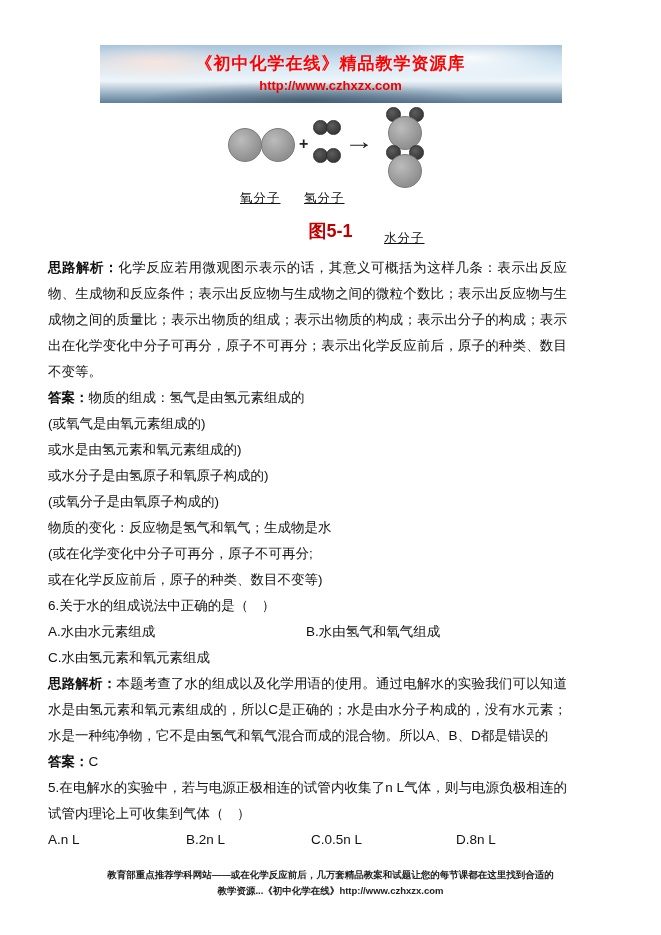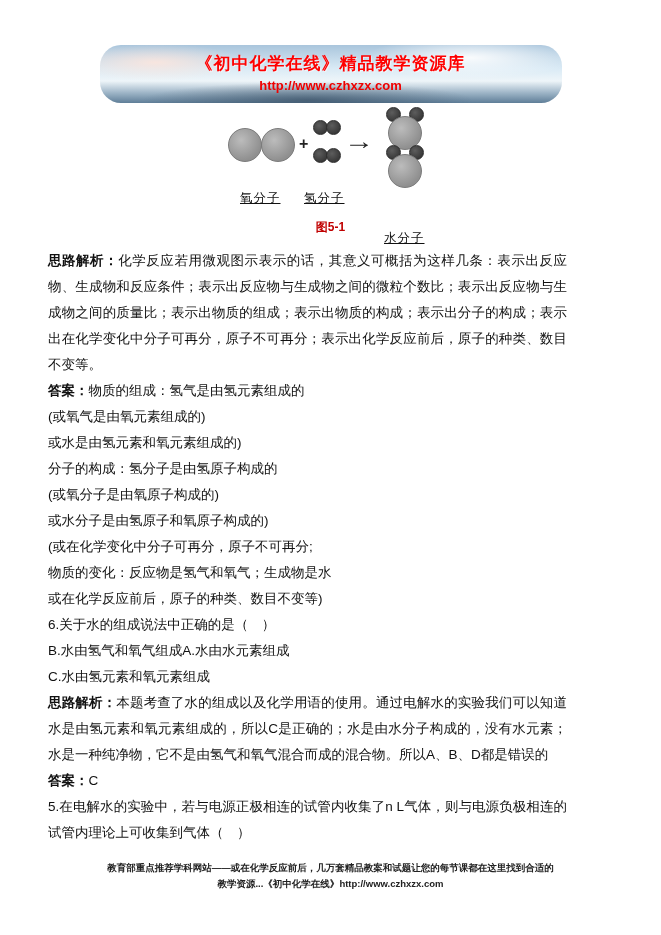--- a/index.html
+++ b/index.html
@@ -17,21 +17,20 @@
     position: relative;
     width: 462px; height: 58px;
     margin: 45px auto 0;
     text-align: center;
     overflow: hidden;
     background:
       radial-gradient(ellipse 130px 26px at 12% 30%, rgba(255,230,220,.85), transparent 70%),
       radial-gradient(ellipse 150px 30px at 80% 22%, rgba(255,255,255,.9), transparent 70%),
       radial-gradient(ellipse 220px 24px at 45% 95%, rgba(40,60,80,.55), transparent 75%),
       linear-gradient(180deg, #a9c5dc 0%, #d9eaf5 40%, #eef5f9 62%, #9fb6c8 82%, #5f7e98 100%);
-    border-radius: 21px;
   }
   .banner-title {
     margin-top: 7px;
     font-size: 17px; font-weight: bold; letter-spacing: 1px;
     color: #ff0000;
     text-shadow: 1px 1px 0 rgba(255,255,255,.55);
   }
   .banner-url {
     margin-top: 3px;
     font-size: 13px; font-weight: bold;
@@ -52,21 +51,21 @@
     border: 1px solid #2d2d2d;
   }
   .sym { position: absolute; color: #222; font-weight: bold; }
   .plus-sym { left: 299px; top: 28px; font-size: 16px; }
   .arrow-sym { left: 347px; top: 20px; font-size: 24px; transform: scaleX(1.25); font-weight: normal; }
   .mol-label { position: absolute; top: 83px; font-size: 12.5px; color: #111; letter-spacing: 1px; text-decoration: underline; }
 
   .caption {
     margin-top: 10px;
     text-align: center;
-    font-size: 12px; font-weight: bold;
+    font-size: 18px; font-weight: bold;
     color: #c00000;
   }
 
   
   .body-text {
     padding: 12px 94px 0 48px;
     font-size: 13.5px;
     line-height: 26px;
     text-align: justify;
   }
@@ -127,40 +126,45 @@
     <span class="mol-label" style="left:384px;margin-top:40px;">水分子</span>
   </div>
 
   <div class="caption">图5-1</div>
 
   <div class="body-text">
     <p><span class="bold">思路解析：</span><span>化学反应若用微观图示表示的话，其意义可概括为这样几条：表示出反应物、生成物和反应条件；表示出反应物与生成物之间的微粒个数比；表示出反应物与生成物之间的质量比；表示出物质的组成；表示出物质的构成；表示出分子的构成；表示出在化学变化中分子可再分，原子不可再分；表示出化学反应前后，原子的种类、数目不变等。</span></p>
     <p><span class="bold">答案：</span><span>物质的组成：氢气是由氢元素组成的</span></p>
     <p>(或氧气是由氧元素组成的)</p>
     <p>或水是由氢元素和氧元素组成的)</p>
-    <p>分子的构成：氢分子是由氢原子构成的</p>
+    <p>或水分子是由氢原子和氧原子构成的)</p>
     <p>(或氧分子是由氧原子构成的)</p>
-    <p>或水分子是由氢原子和氧原子构成的)</p>
+    <p>物质的变化：反应物是氢气和氧气；生成物是水</p>
     <p>(或在化学变化中分子可再分，原子不可再分;</p>
-    <p>物质的变化：反应物是氢气和氧气；生成物是水</p>
     <p>或在化学反应前后，原子的种类、数目不变等)</p>
 
     <p>6.关于水的组成说法中正确的是（　）</p>
     <div class="opt-row">
+      <span class="opt w258">A.水由水元素组成</span>
       <span class="opt">B.水由氢气和氧气组成</span>
-      <span class="opt w258">A.水由水元素组成</span>
     </div>
     <div class="opt-row">
       <span class="opt w258">C.水由氢元素和氧元素组成</span>
     </div>
 
     <p><span class="bold">思路解析：</span><span>本题考查了水的组成以及化学用语的使用。通过电解水的实验我们可以知道水是由氢元素和氧元素组成的，所以C是正确的；水是由水分子构成的，没有水元素；水是一种纯净物，它不是由氢气和氧气混合而成的混合物。所以A、B、D都是错误的</span></p>
     <p><span class="bold">答案：</span><span>C</span></p>
 
     <p>5.在电解水的实验中，若与电源正极相连的试管内收集了n L气体，则与电源负极相连的试管内理论上可收集到气体（　）</p>
+    <div class="opt-row">
+      <span class="opt w138">A.n L</span>
+      <span class="opt w125">B.2n L</span>
+      <span class="opt w145">C.0.5n L</span>
+      <span class="opt">D.8n L</span>
+    </div>
   </div>
 
   <div class="footer">
     <div>教育部重点推荐学科网站——或在化学反应前后，几万套精品教案和试题让您的每节课都在这里找到合适的</div>
     <div><span>教学资源...《初中化学在线》</span><span>http://www.czhxzx.com</span></div>
   </div>
 
 </div>
 
 </body></html>

